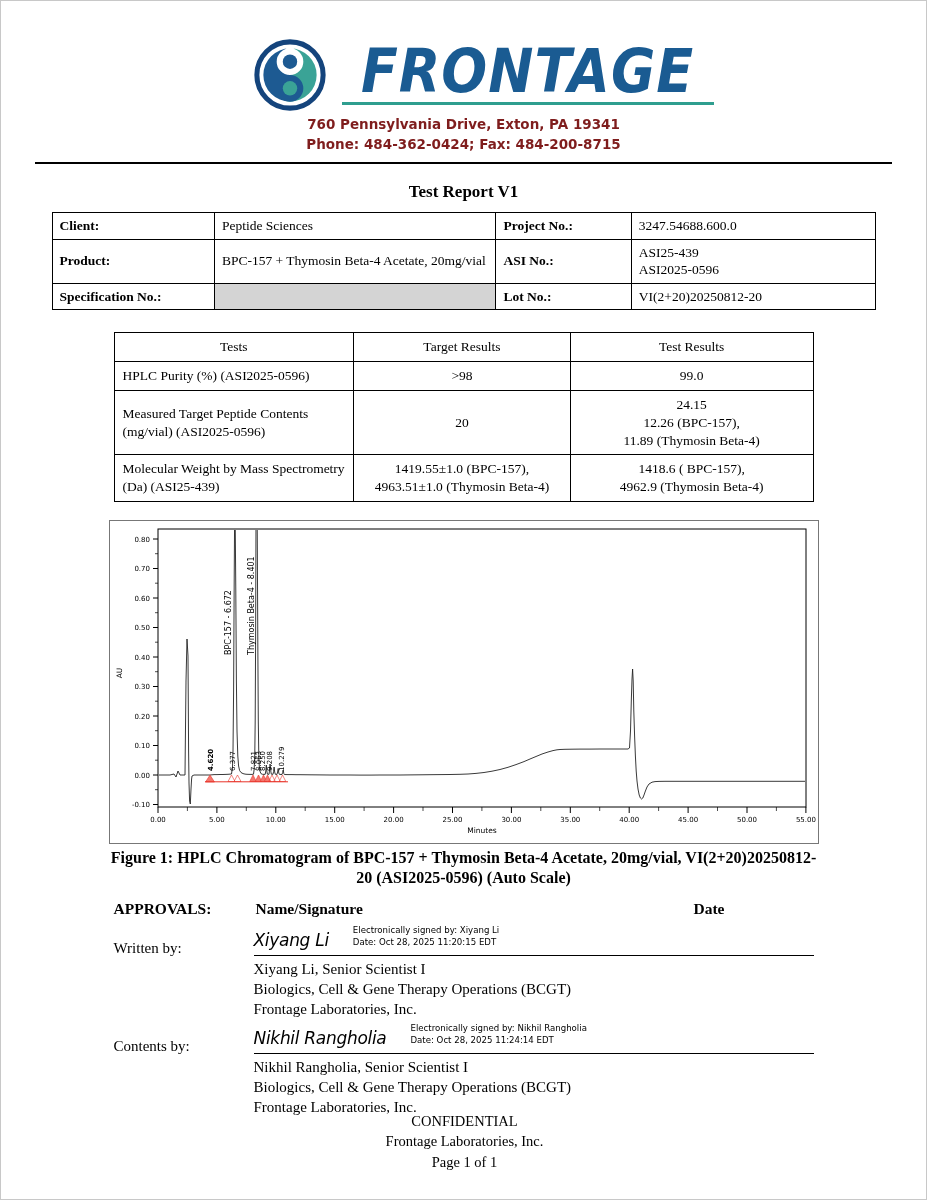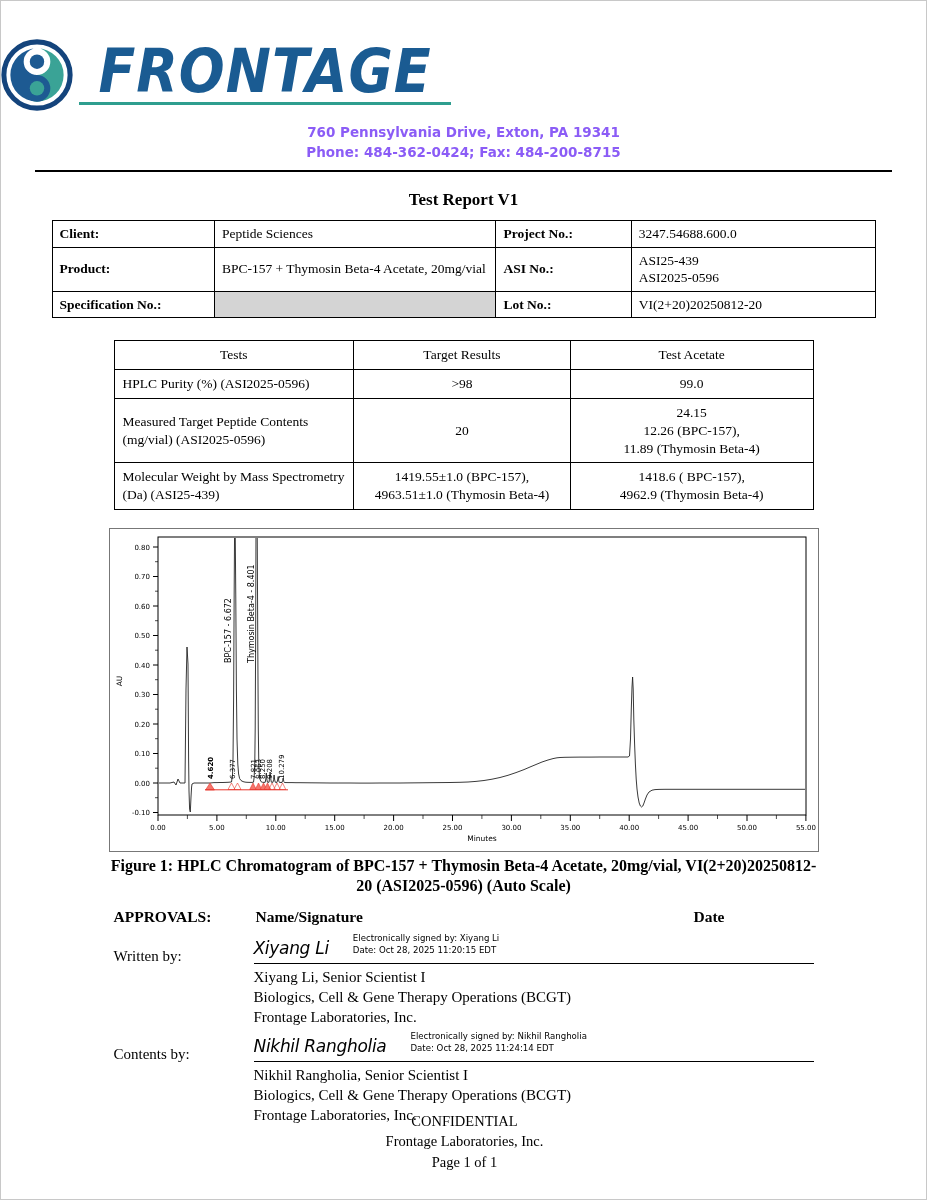--- a/index.html
+++ b/index.html
@@ -25,23 +25,24 @@
     background: #fff;
   }
 
   
   .header {
     padding-top: 38px;
     text-align: center;
   }
   .logo-row {
     display: flex;
-    justify-content: flex-start;
+    justify-content: center;
     align-items: center;
-    gap: 6px;
+    gap: 16px;
+    margin-left: 40px;
   }
   .logo-mark {
     width: 72px; height: 72px;
     flex: 0 0 auto;
   }
   .logo-word {
     font-family: "DejaVu Sans", sans-serif;
     font-style: italic;
     font-weight: 700;
     font-size: 54px;
@@ -53,23 +54,23 @@
   .logo-underline {
     width: 372px;
     height: 3px;
     background: #2f9e8f;
     margin: 3px auto 0 auto;
   }
   .addr {
     font-family: "DejaVu Sans", sans-serif;
     font-weight: 700;
     font-size: 13.5px;
-    color: #8b5cf6;
+    color: #7f1d1d;
     line-height: 1.45;
-    margin-top: 12px;
+    margin-top: 4px;
   }
   .hr-thick {
     border: none;
     border-top: 2px solid #000;
     margin: 8px 34px 0 34px;
   }
 
   
   .report-title {
     text-align: center;
@@ -285,21 +286,21 @@
         <td class="val2">VI(2+20)20250812-20</td>
       </tr>
     </tbody>
   </table>
 
   <table class="results-table">
     <thead>
       <tr>
         <th class="col-tests">Tests</th>
         <th class="col-target">Target Results</th>
-        <th class="col-test">Test Acetate</th>
+        <th class="col-test">Test Results</th>
       </tr>
     </thead>
     <tbody>
       <tr>
         <td class="l">HPLC Purity (%) (ASI2025-0596)</td>
         <td class="c">&gt;98</td>
         <td class="c">99.0</td>
       </tr>
       <tr>
         <td class="l">Measured Target Peptide Contents (mg/vial) (ASI2025-0596)</td>

